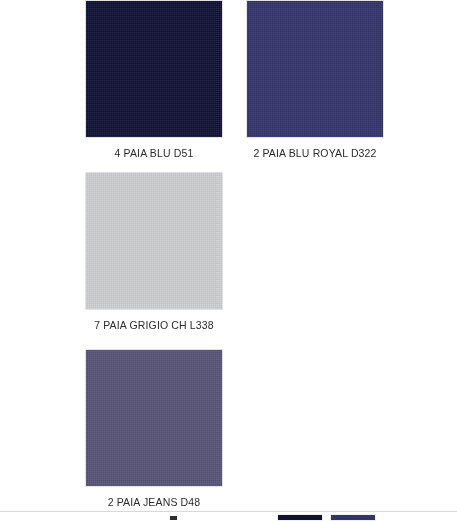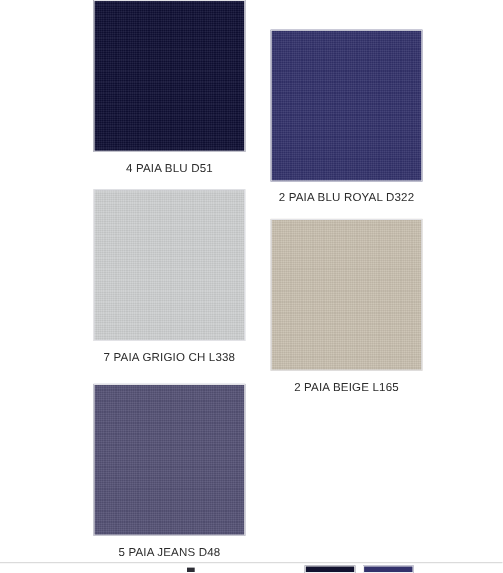--- a/index.html
+++ b/index.html
@@ -31,21 +31,21 @@
   .row-1 { top: 0px; }
   .row-2 { top: 172px; }
   .row-3 { top: 349px; }
 
   .swatch-cell {
     position: absolute;
     top: 0;
     width: 140px;
   }
   .col-1 { left: 85px; }
-  .col-2 { left: 246px; margin-top: 27px; }
+  .col-2 { left: 246px; }
 
   .swatch-chip {
     position: relative;
     width: 138px;
     height: 138px;
     border: 1px solid #e2e2e6;
     box-sizing: border-box;
     background-color: #cccccc;
     box-shadow: 0 0 0 0 rgba(0,0,0,0);
   }
@@ -135,30 +135,26 @@
       <div class="swatch-chip" style="background-color: rgb(51, 50, 107);"></div>
       <div class="swatch-label">2 PAIA BLU ROYAL D322</div>
     </div>
   </div>
 
   <div class="swatch-row row-2">
     <div class="swatch-cell col-1">
       <div class="swatch-chip" style="background-color: rgb(205, 207, 208);"></div>
       <div class="swatch-label">7 PAIA GRIGIO CH L338</div>
     </div>
-    <div class="swatch-cell col-2">
-      <div class="swatch-chip" style="background-color: rgb(201, 192, 176);"></div>
-      <div class="swatch-label">2 PAIA BEIGE L165</div>
-    </div>
   </div>
 
   <div class="swatch-row row-3">
     <div class="swatch-cell col-1">
       <div class="swatch-chip" style="background-color: rgb(85, 82, 117);"></div>
-      <div class="swatch-label">5 PAIA JEANS D48</div>
+      <div class="swatch-label">2 PAIA JEANS D48</div>
     </div>
   </div>
 
   <div id="next-section">
     <div class="section-divider"></div>
     <div class="mini-mark"></div>
     <div class="mini-chip mini-chip-1" style="background-color: rgb(18, 18, 47);"></div>
     <div class="mini-chip mini-chip-2" style="background-color: rgb(51, 50, 107);"></div>
   </div>
 

